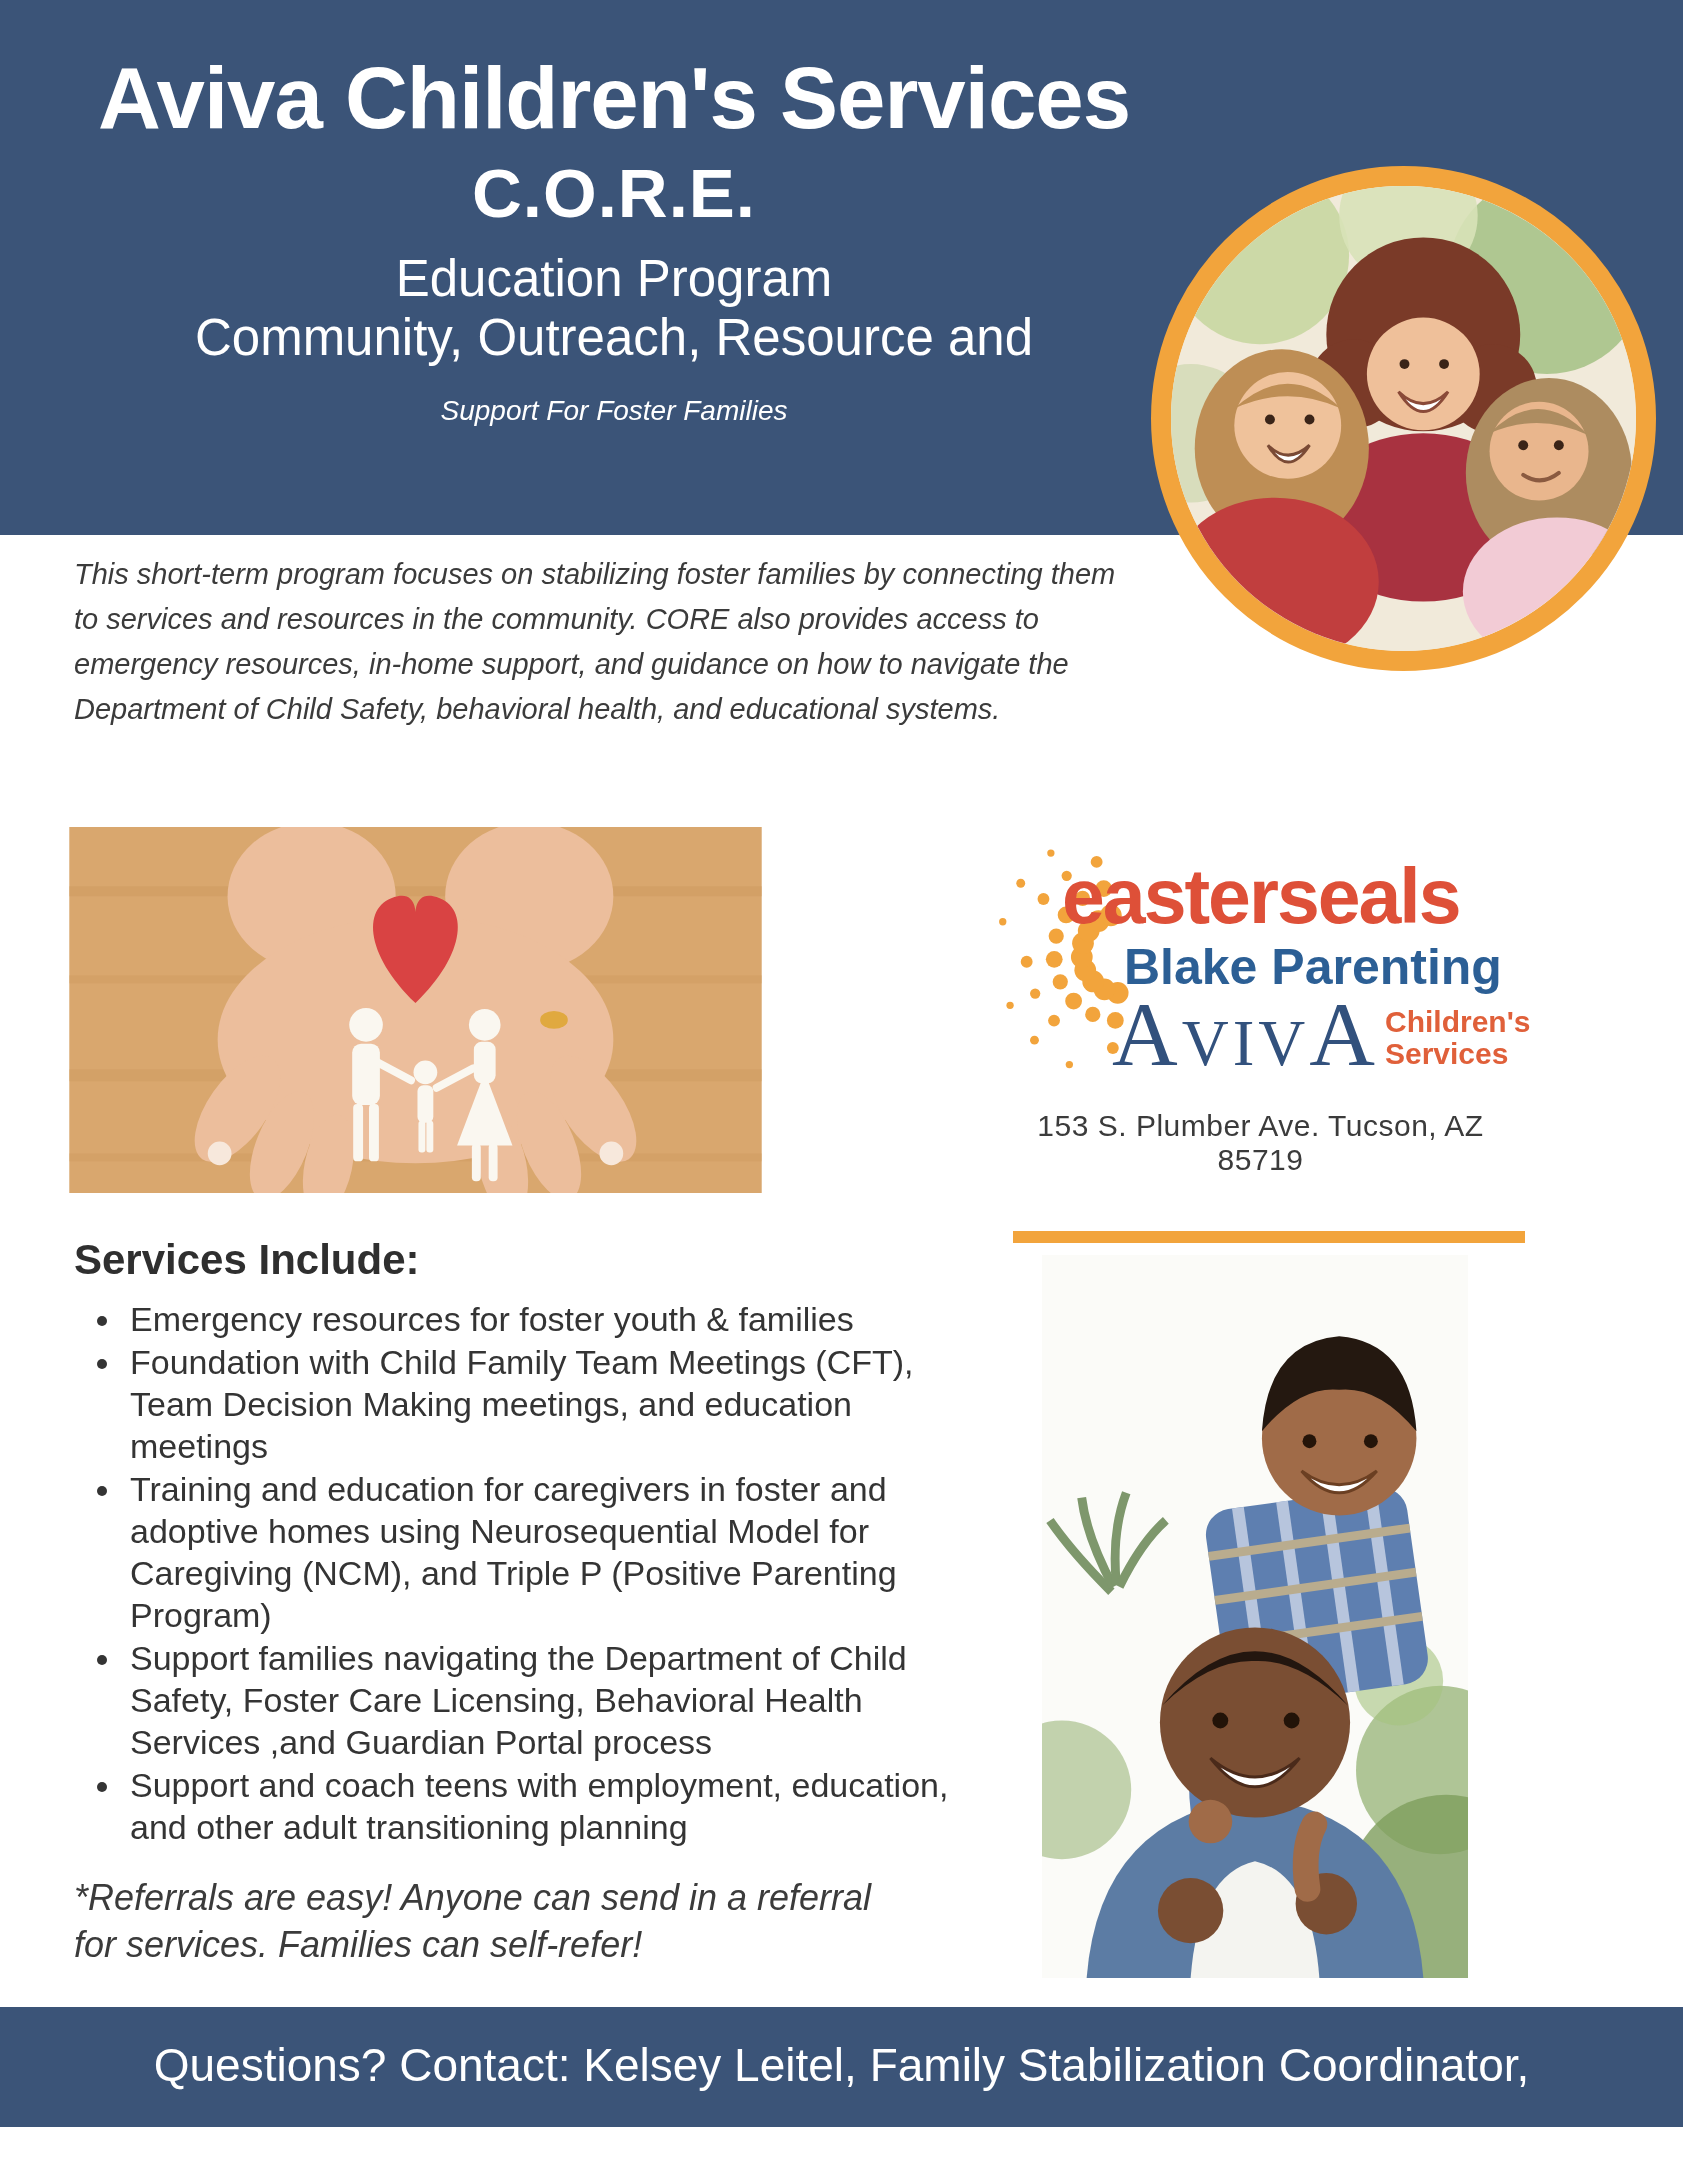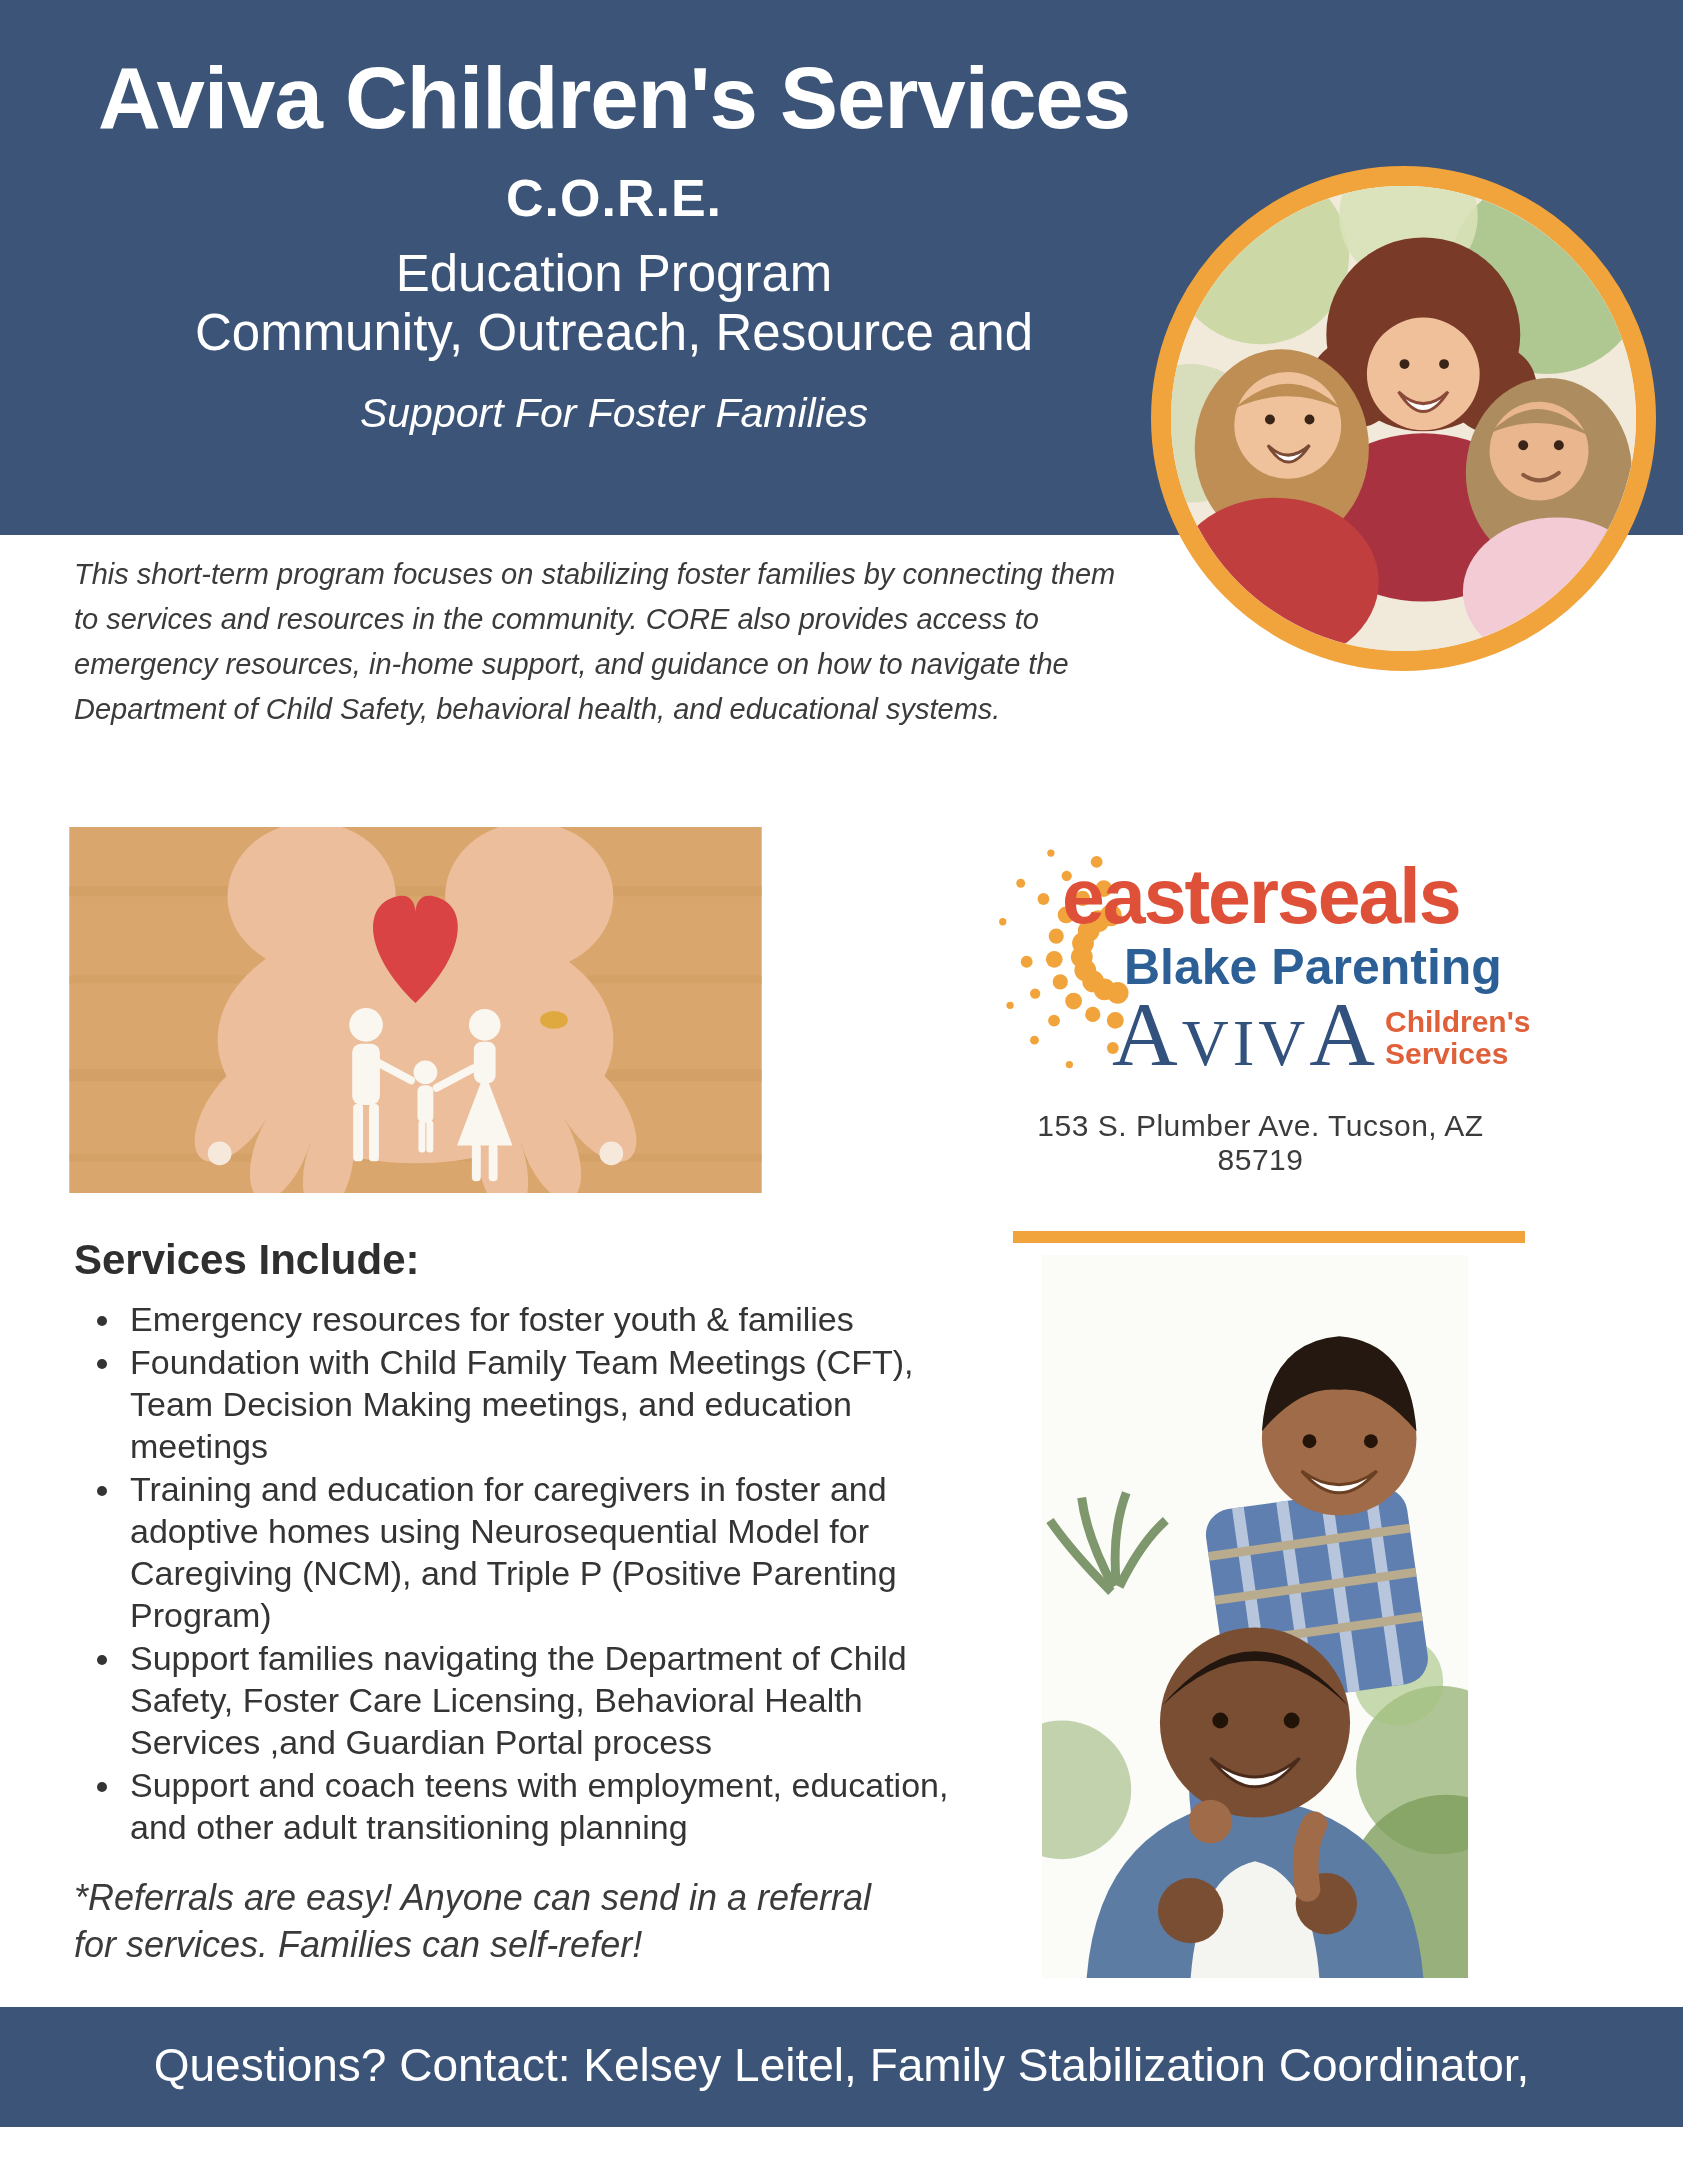--- a/index.html
+++ b/index.html
@@ -6,23 +6,23 @@
   .page{
     position:relative;width:1683px;height:2178px;background:#ffffff;
     font-family:"Liberation Sans","DejaVu Sans",sans-serif;overflow:hidden;
     margin:0 auto;
     padding-left:36px;
   }
   
   .header{position:absolute;left:0;top:0;width:1683px;height:535px;background:#3B5478;}
   .header-col{position:absolute;left:0;top:0;width:1228px;text-align:center;color:#ffffff;}
   .title{margin:48px 0 0;font-size:87px;font-weight:700;letter-spacing:-1px;}
-  .core{margin:20px 0 0;font-size:52px;font-weight:700;letter-spacing:1px;}
+  .core{margin:6px 0 0;font-size:69px;font-weight:700;letter-spacing:1px;}
   .subtitle{margin:16px 0 0;font-size:51px;font-weight:400;line-height:59px;}
-  .tagline{margin:28px 0 0;font-size:41px;font-style:italic;font-weight:400;}
+  .tagline{margin:28px 0 0;font-size:28px;font-style:italic;font-weight:400;}
   
   .hero-circle{
     position:absolute;left:1151px;top:166px;width:465px;height:465px;
     border:20px solid #F2A43C;border-radius:50%;overflow:hidden;background:#F1EADA;
   }
   .hero-circle svg{display:block;width:100%;height:100%;}
   
   .intro{
     position:absolute;left:74px;top:552px;width:1064px;
     font-size:29px;font-style:italic;color:#3B3B3B;line-height:45px;

